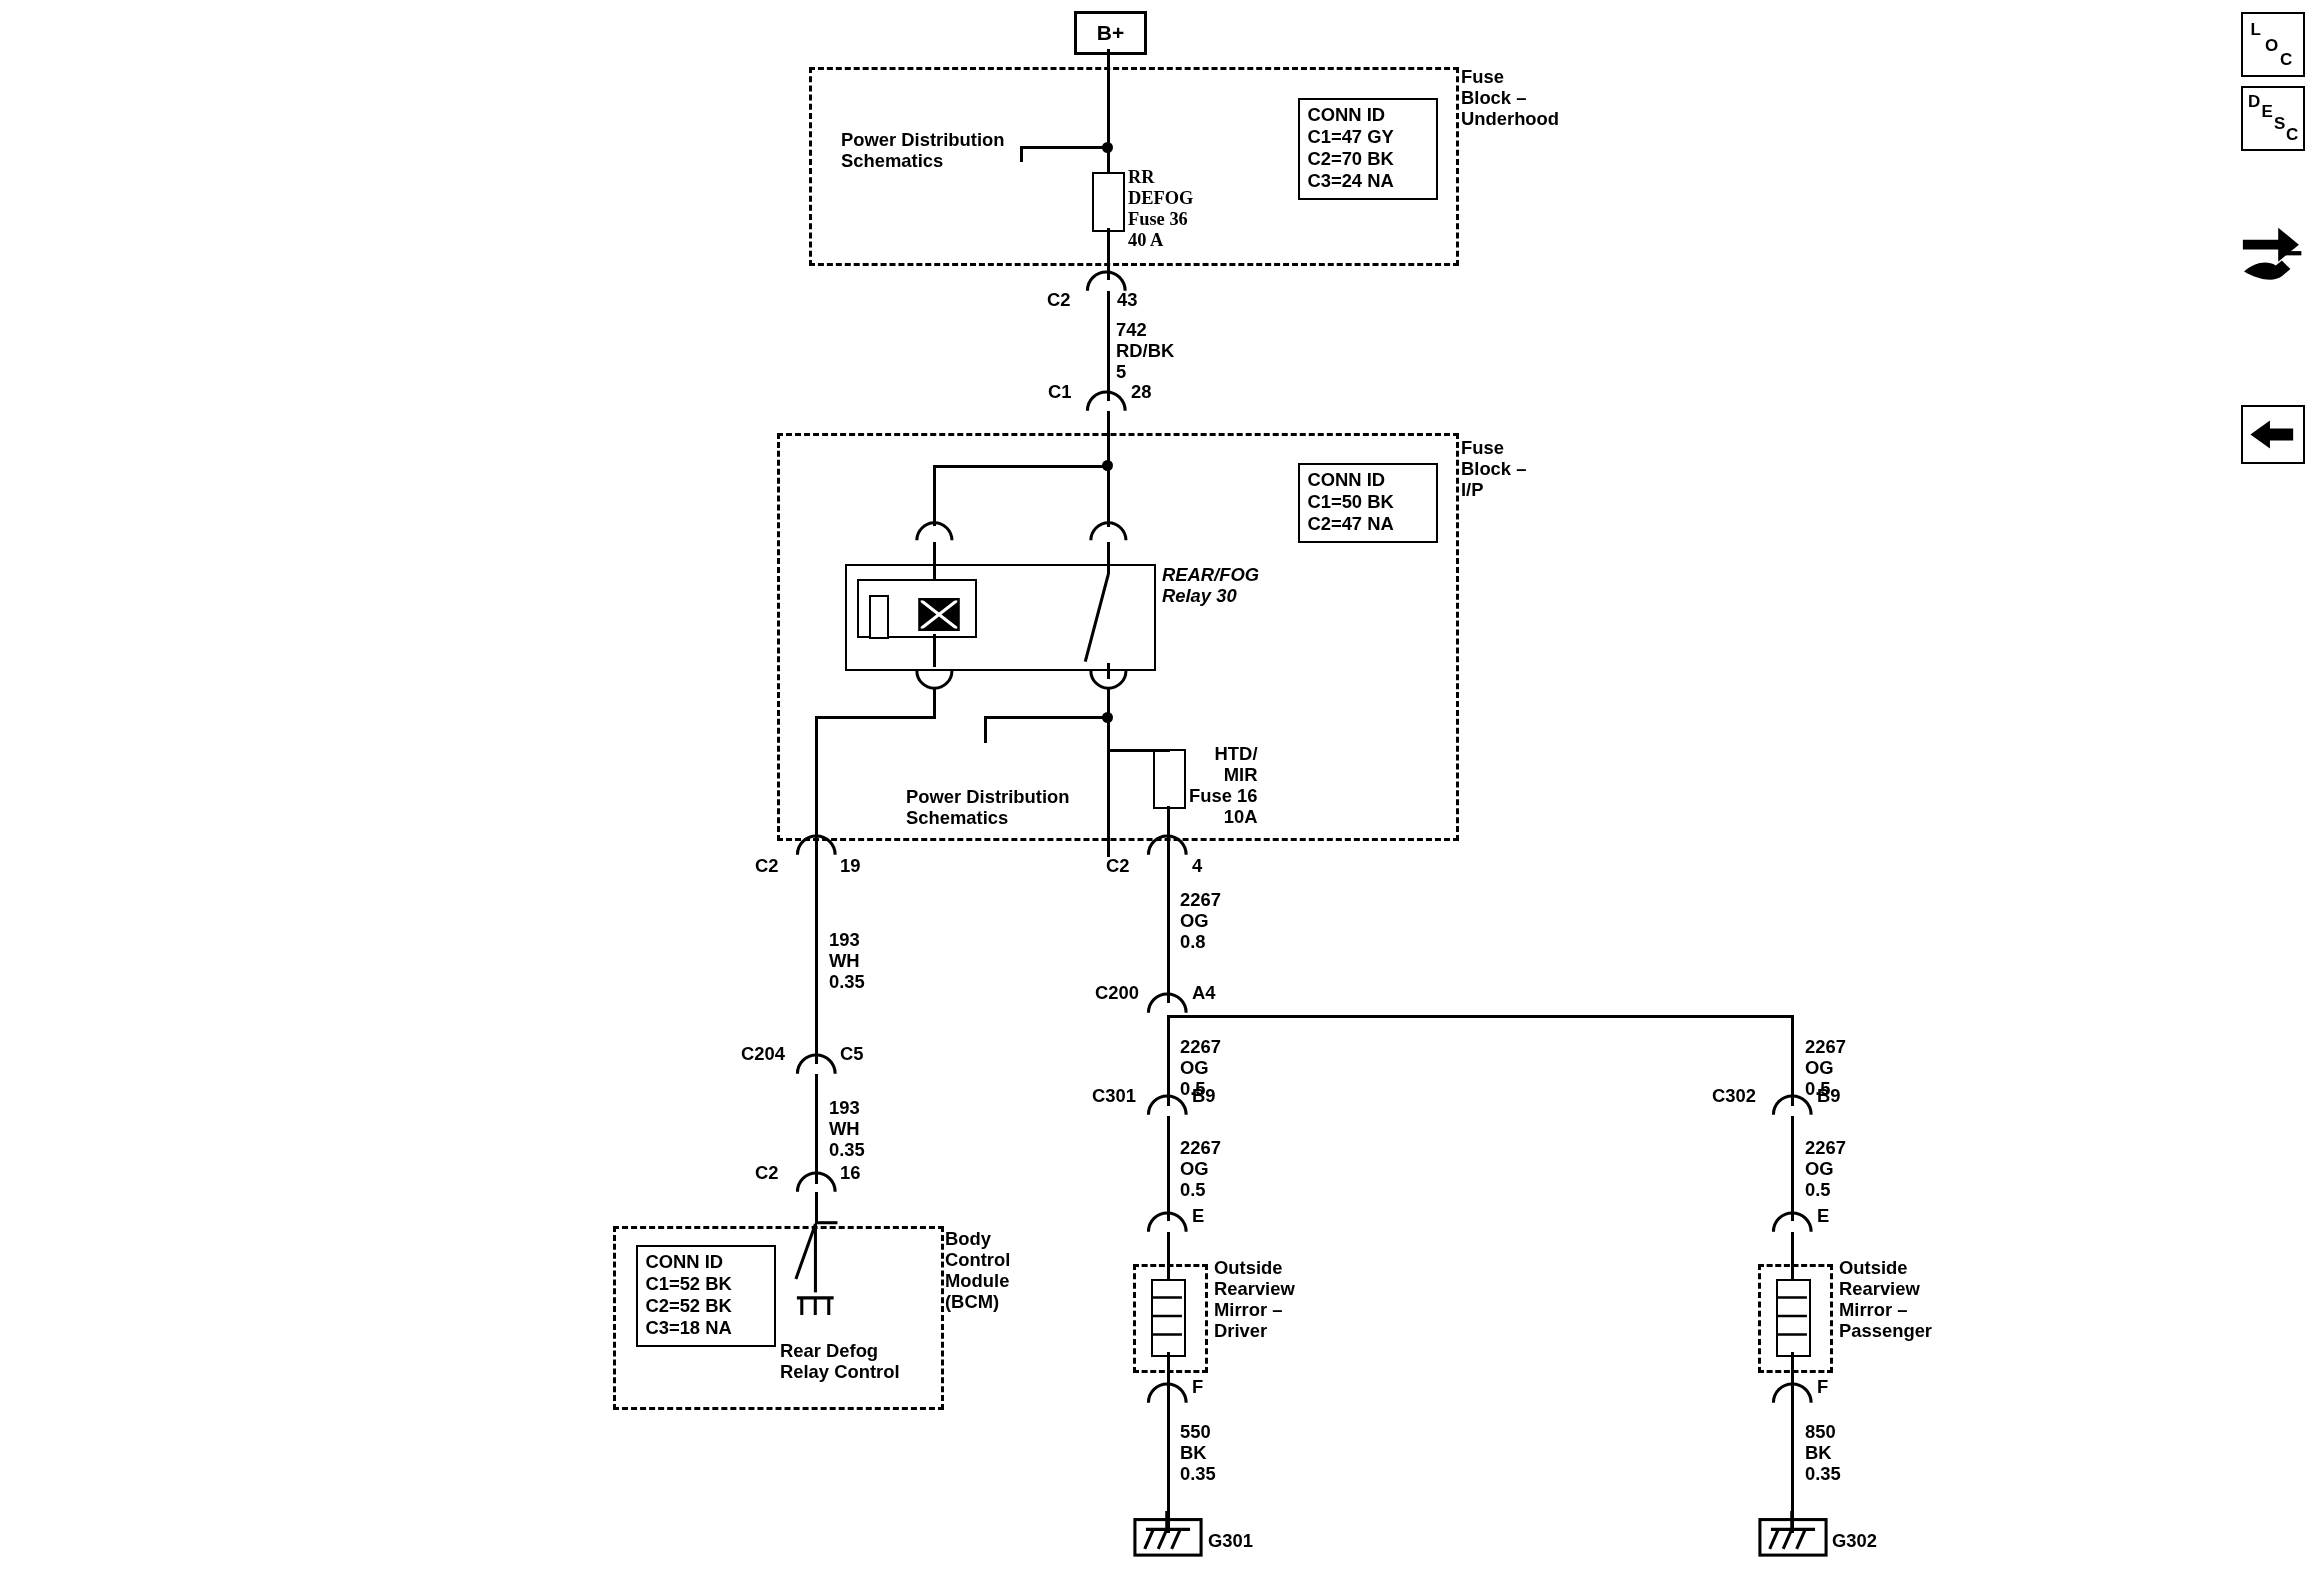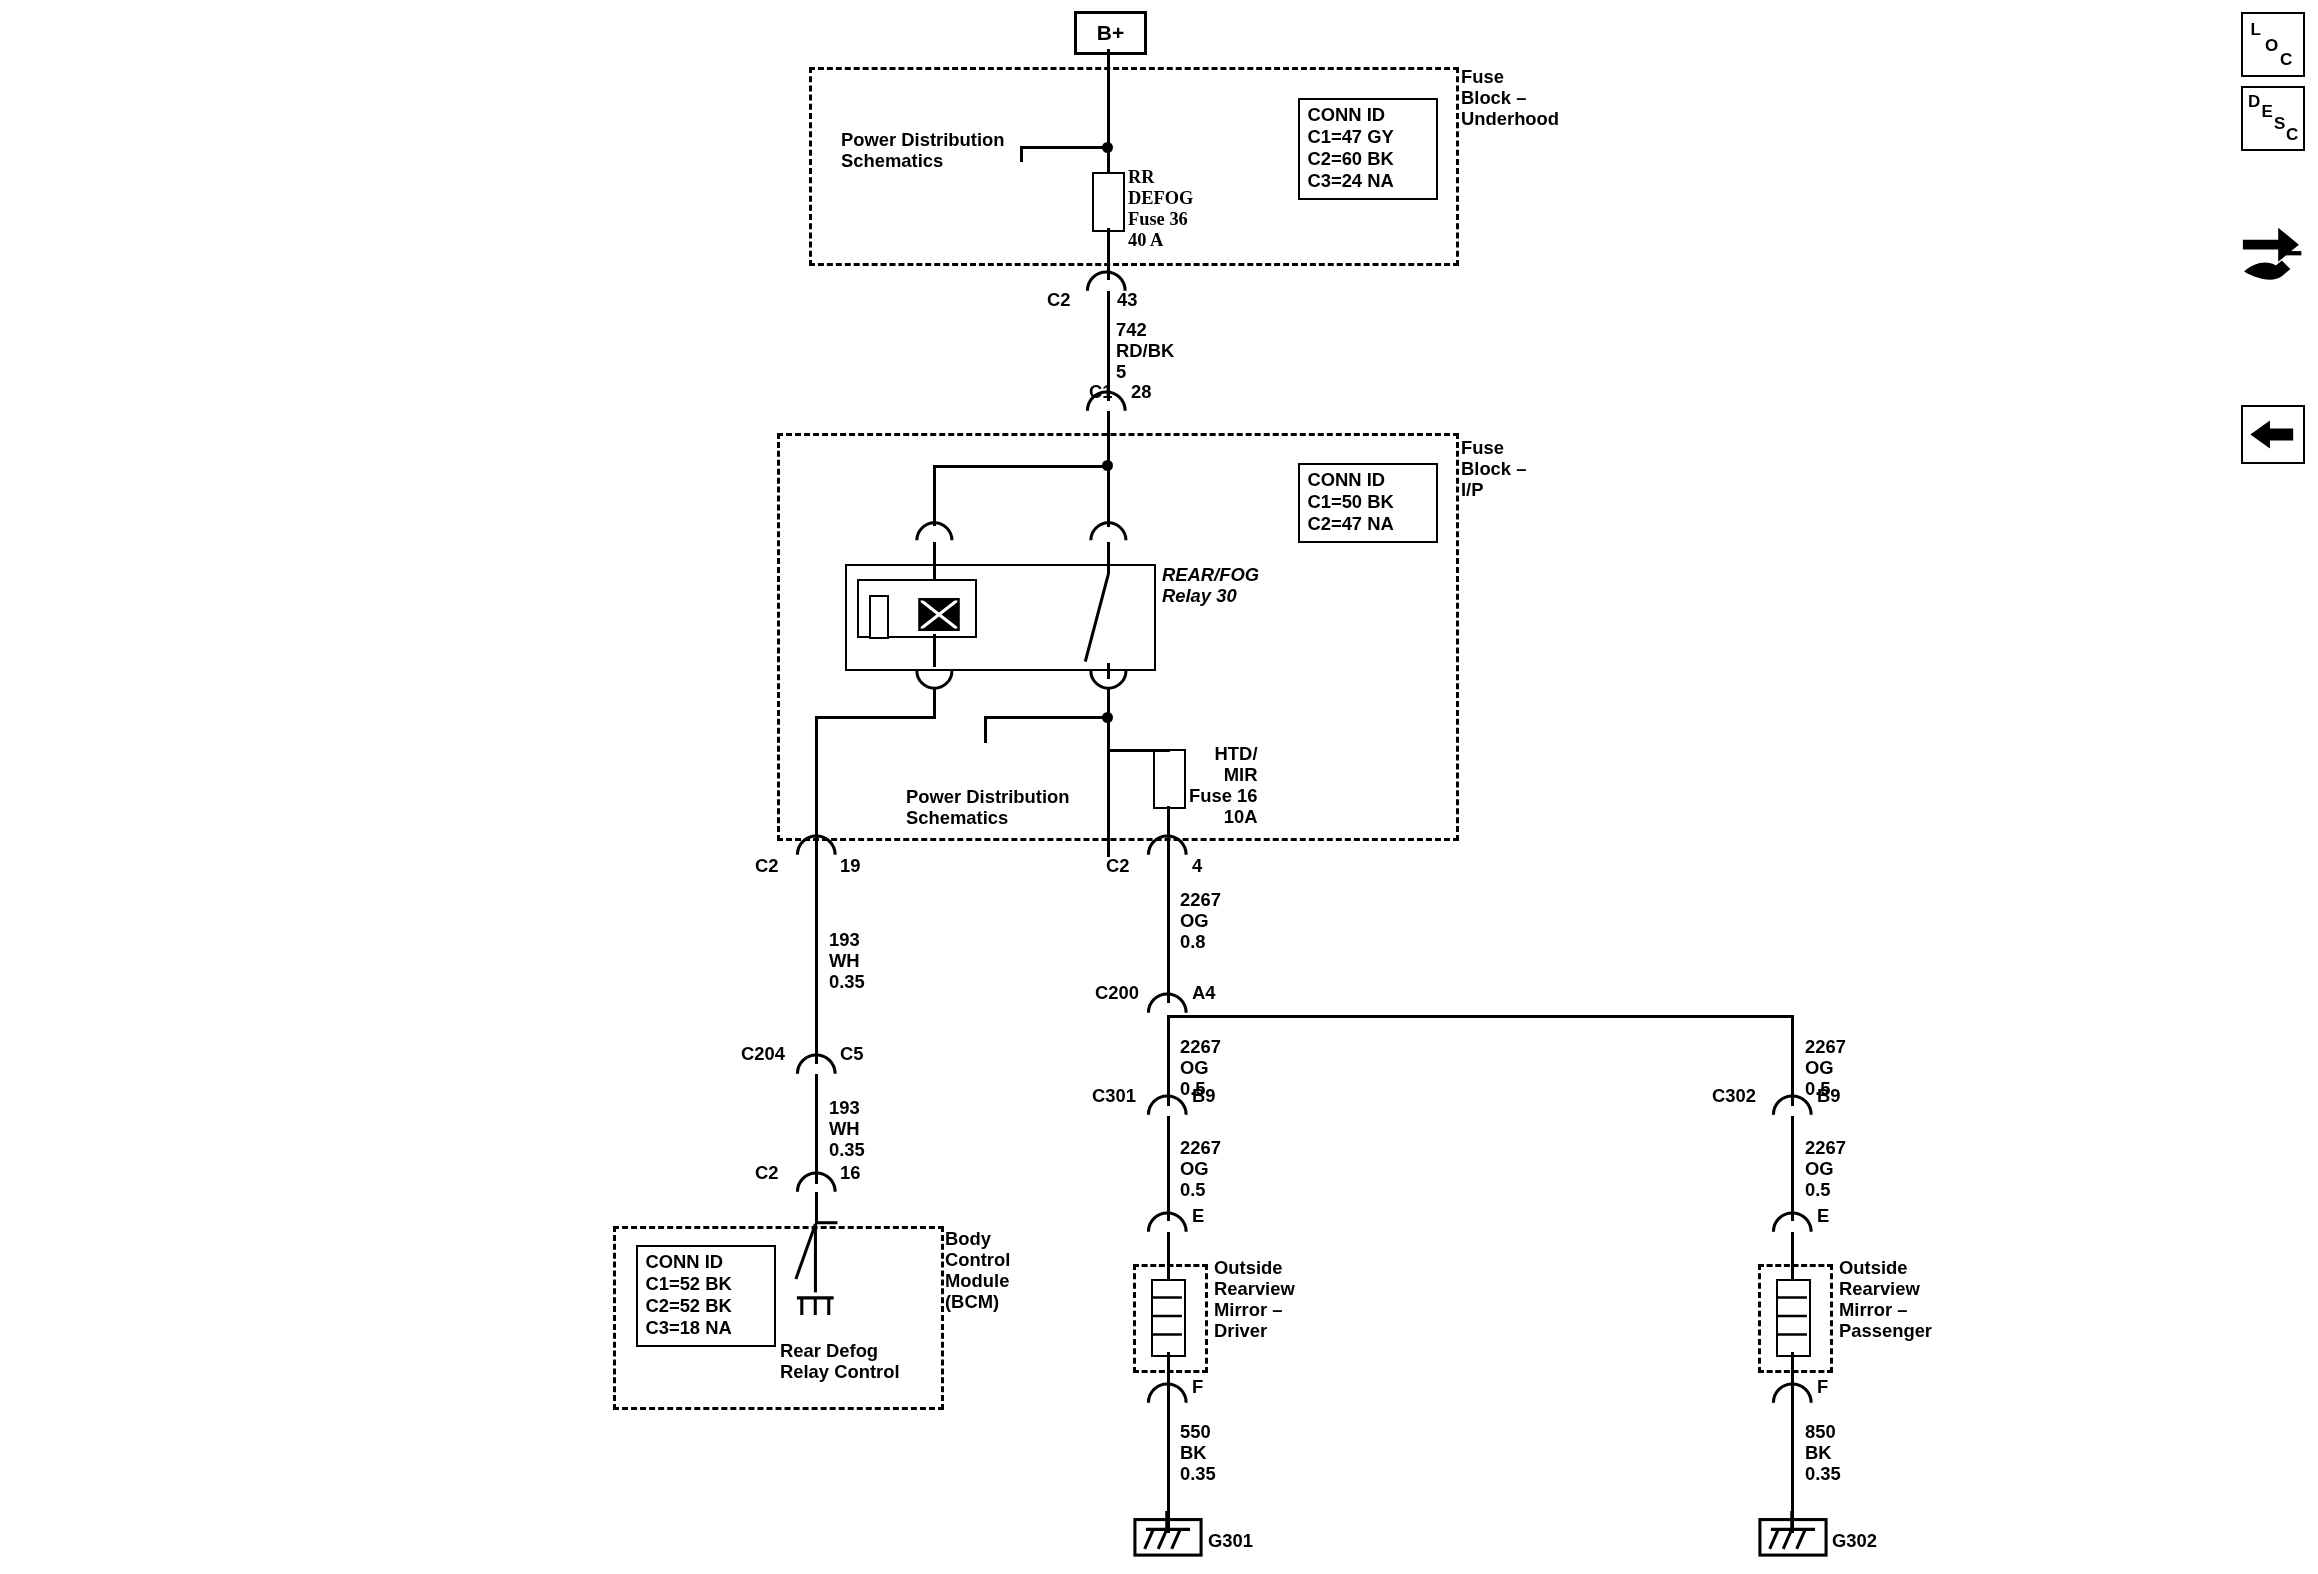--- a/index.html
+++ b/index.html
@@ -34,21 +34,21 @@
 
   <div class="dash" style="left:809px;top:67px;width:644px;height:193px;"></div>
 
   <div class="lbl" style="left:1461px;top:66px;">Fuse
 Block –
 Underhood</div>
 
   <div class="conn-box" style="left:1298px;top:98px;width:123px;">
     <div class="conn-title">CONN ID</div>
     <div class="conn-line">C1=47 GY</div>
-    <div class="conn-line">C2=60 BK</div>
+    <div class="conn-line">C2=70 BK</div>
     <div class="conn-line">C3=24 NA</div>
   </div>
 
   <div class="lbl" style="left:841px;top:129px;">Power Distribution
 Schematics</div>
   <div class="hline" style="left:1020px;top:146px;width:88px;"></div>
   <div class="vline" style="left:1020px;top:146px;height:16px;"></div>
   <div class="dot" style="left:1102px;top:142px;width:11px;height:11px;"></div>
 
   <div class="fuse" style="left:1092px;top:172px;width:29px;height:56px;"></div>
@@ -65,21 +65,21 @@
   <div class="lbl" style="left:1117px;top:289px;">43</div>
 
   <div class="vline" style="left:1107px;top:291px;height:110px;"></div>
   <div class="lbl" style="left:1116px;top:319px;">742
 RD/BK
 5</div>
 
   <svg style="left:1085px;top:390px;width:45px;height:24.5px;" viewBox="0 0 74 40" width="45" height="24.5">
     <path d="M 4 34 A 31 31 0 0 1 66 34" fill="none" stroke="#000" stroke-width="5"></path>
   </svg>
-  <div class="lbl" style="left:1089px;top:381px;">C1</div>
+  <div class="lbl" style="left:1048px;top:381px;">C1</div>
   <div class="lbl" style="left:1131px;top:381px;">28</div>
 
   <div class="dash" style="left:777px;top:433px;width:676px;height:402px;"></div>
   <div class="lbl" style="left:1461px;top:437px;">Fuse
 Block –
 I/P</div>
 
   <div class="conn-box" style="left:1298px;top:463px;width:123px;">
     <div class="conn-title">CONN ID</div>
     <div class="conn-line">C1=50 BK</div>

